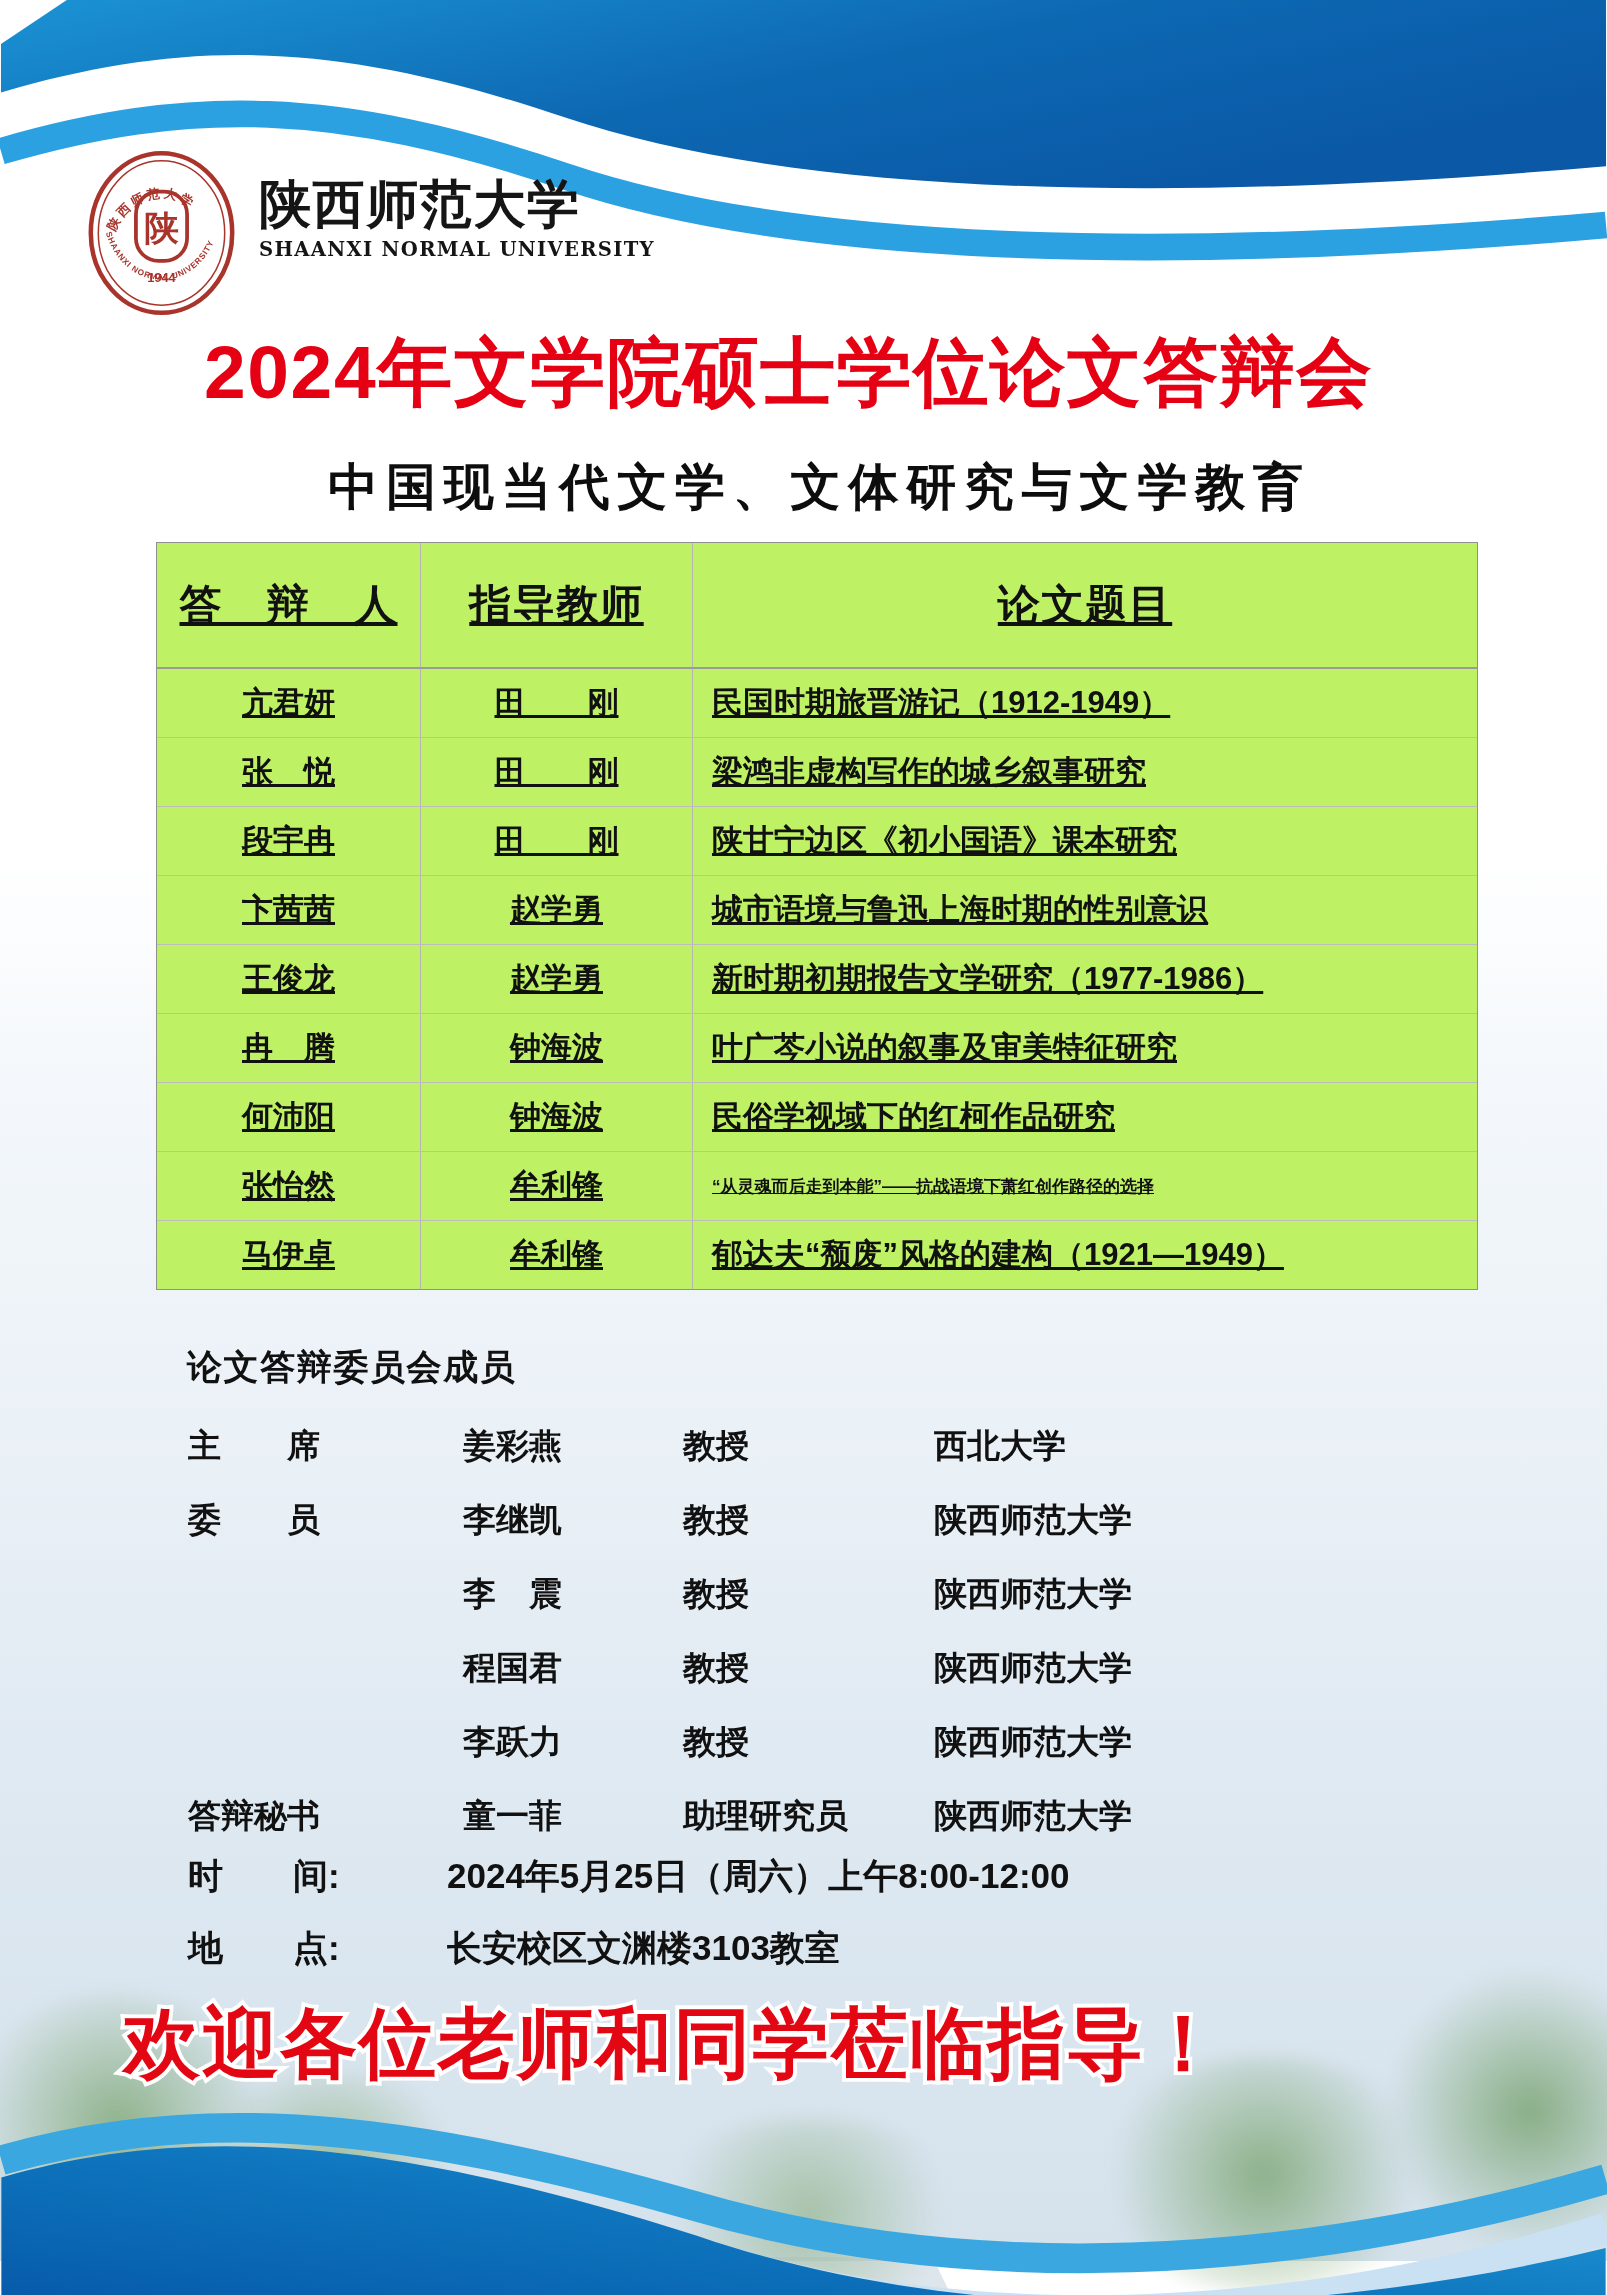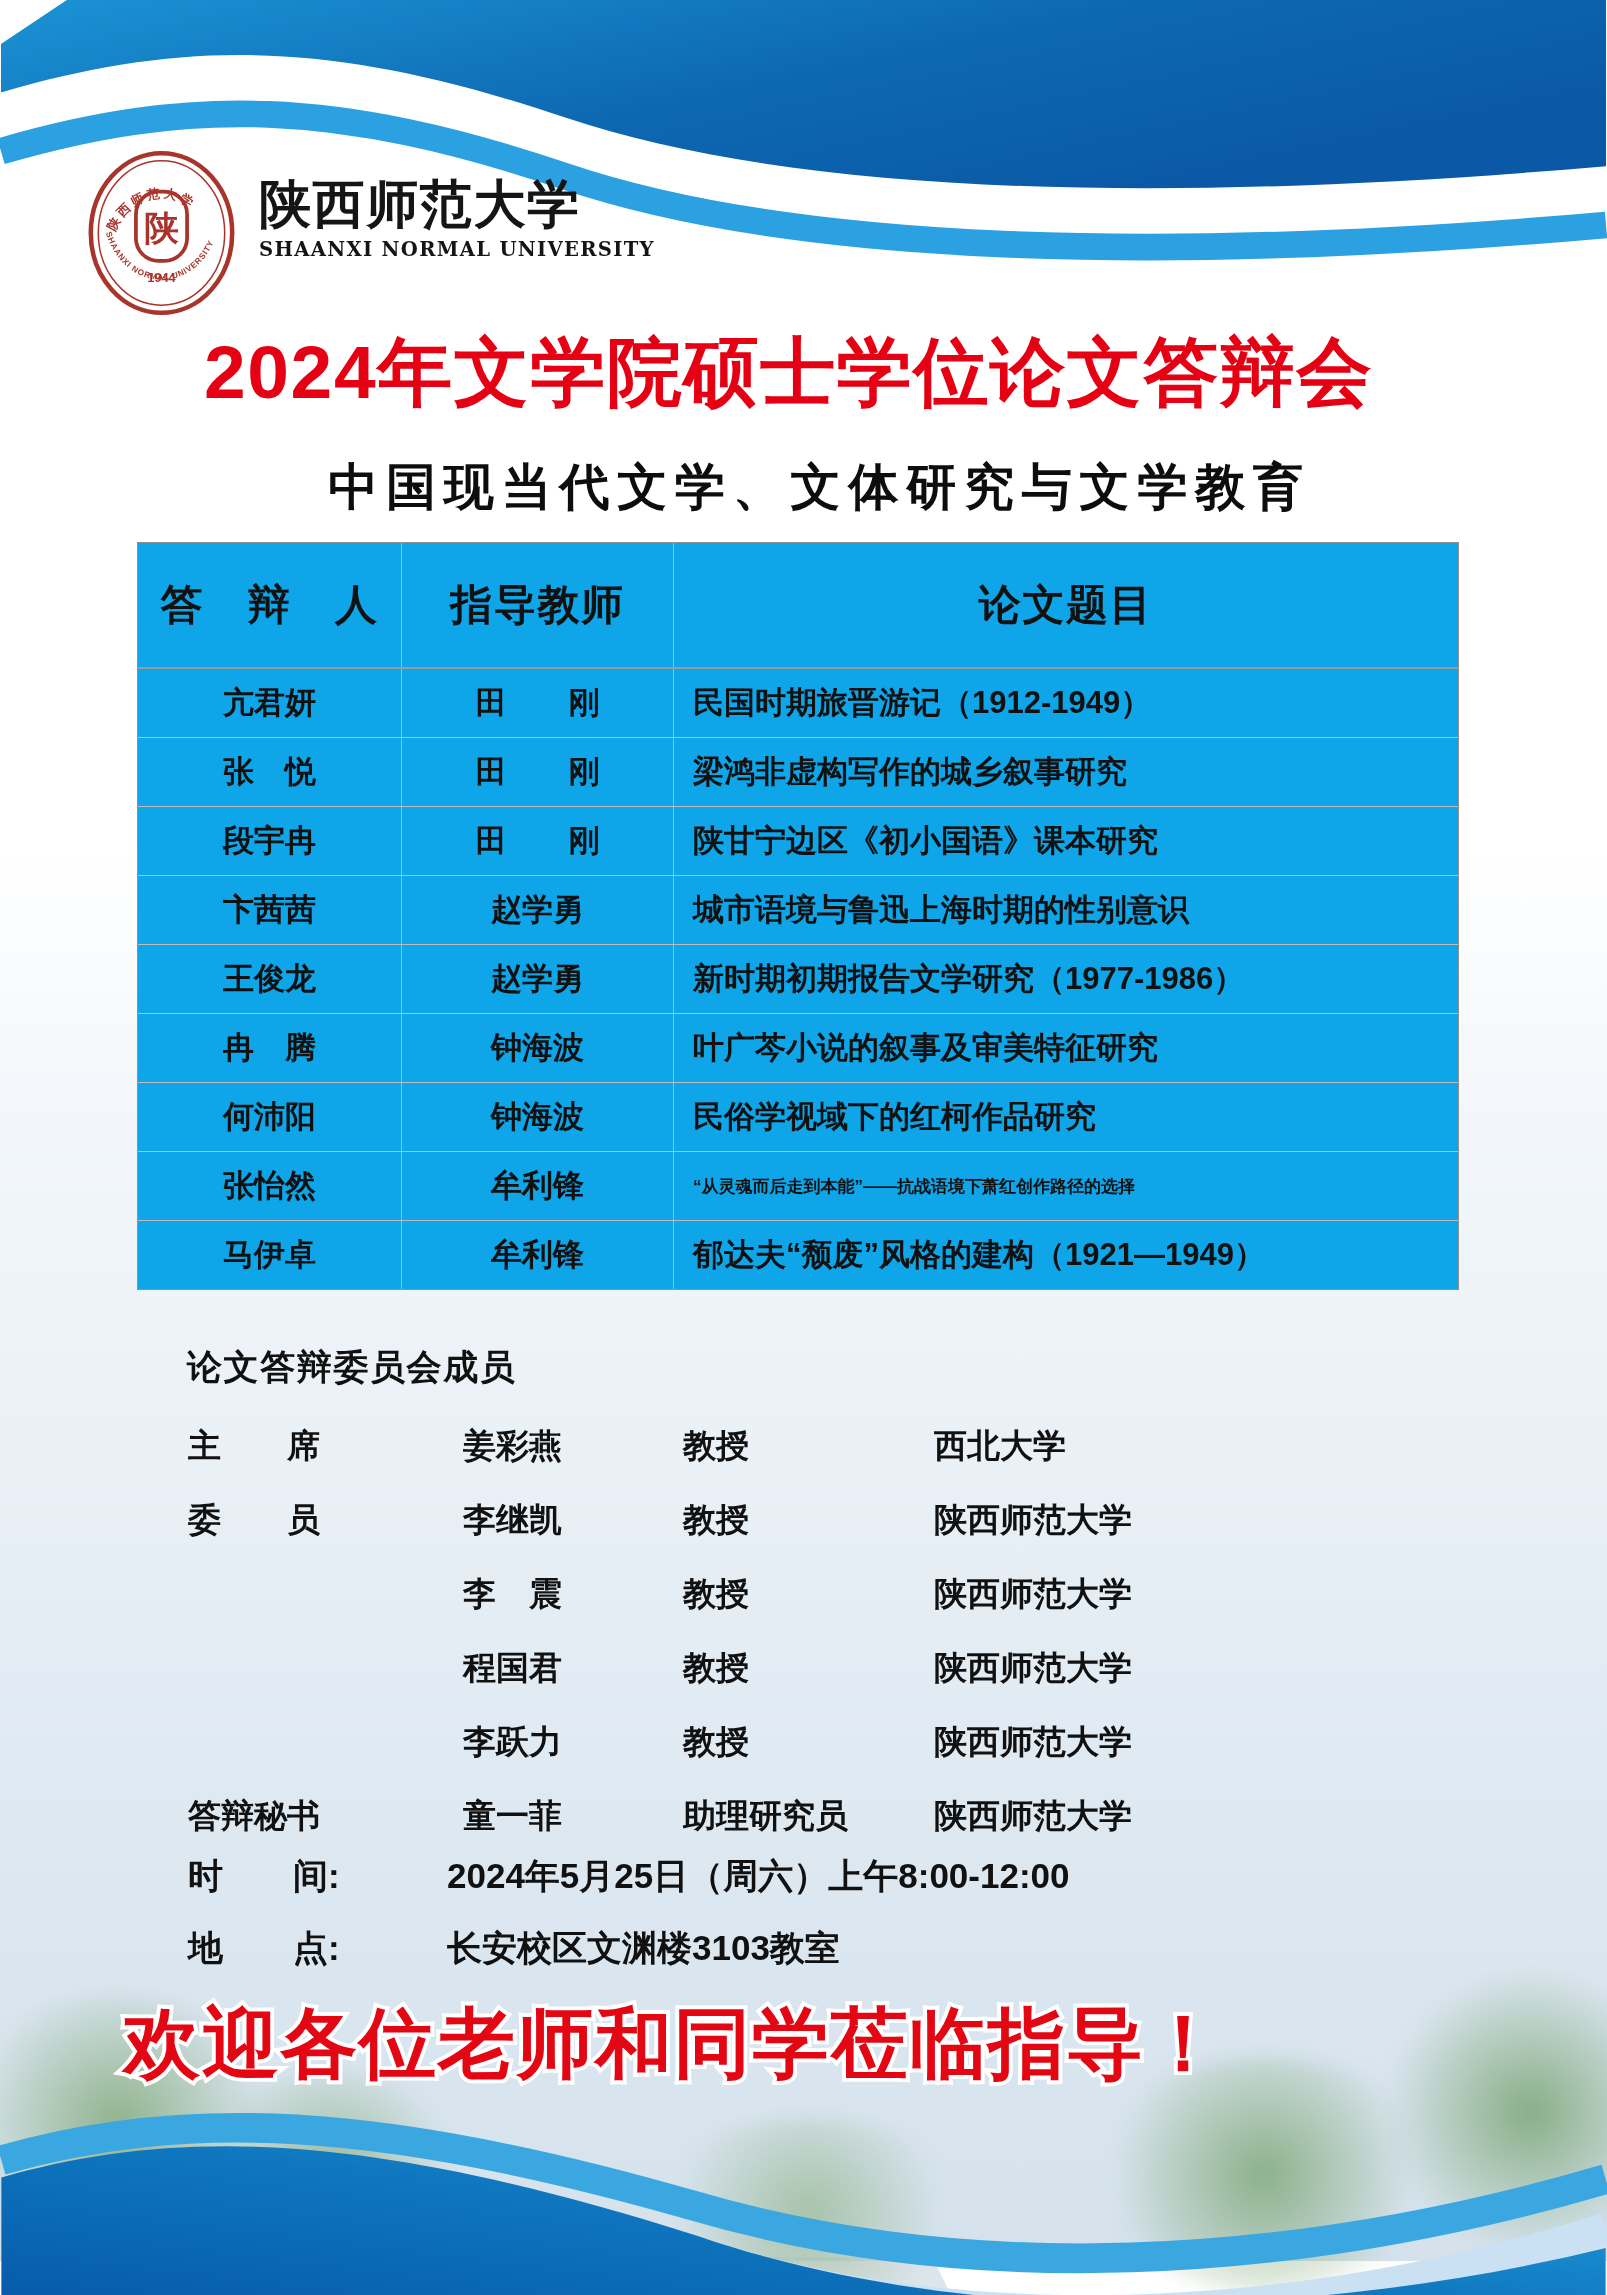--- a/index.html
+++ b/index.html
@@ -29,22 +29,22 @@
   .wordmark{font-family:"DejaVu Serif",serif;font-weight:bold;font-size:52px;line-height:1.0;
     letter-spacing:1.6px;color:#151515;}
   .wordmark-en{font-family:"DejaVu Serif",serif;font-weight:bold;font-size:19.6px;letter-spacing:1.3px;
     color:#151515;margin-top:7.8px;}
   
   .main-title{position:absolute;left:0;top:323px;width:1577px;text-align:center;z-index:3;
     font-weight:bold;font-size:75px;letter-spacing:1.6px;color:#e50113;}
   .sub-title{position:absolute;left:0;top:454px;width:1607px;text-align:center;z-index:3;
     font-family:"DejaVu Serif",serif;font-weight:bold;font-size:50px;letter-spacing:7.8px;color:#0d0d0d;margin-left:16px;}
   
-  .dtable{position:absolute;left:137px;top:542px;width:1320px;z-index:3;background:#0ea5e9;
-    border:1.6px solid #909090;}
+  .dtable{position:absolute;left:156px;top:542px;width:1320px;z-index:3;background:#bef264;
+    border:1.6px solid #909090;text-decoration:underline;}
   .thead{display:grid;grid-template-columns:264px 272px 1fr;height:124px;border-bottom:2.4px solid #9a9a9a;}
   .thcell{display:flex;align-items:center;justify-content:center;font-weight:bold;font-size:42px;letter-spacing:1.6px;}
   .trow{display:grid;grid-template-columns:264px 272px 1fr;height:68px;border-top:1.6px solid #bdbdbd;}
   .trow:first-of-type{border-top:none;}
   .tcell{display:flex;align-items:center;justify-content:center;font-weight:bold;font-size:31px;}
   .thcell:nth-child(-n+2),.tcell.c-name,.tcell.c-sup{border-right:1.6px solid #b5b5b5;}
   .thead .thcell:nth-child(2){border-right:1.6px solid #b5b5b5;}
   .tcell.c-thesis{justify-content:flex-start;padding-left:19px;}
   .tcell.c-thesis.small{font-size:17px;}
   

